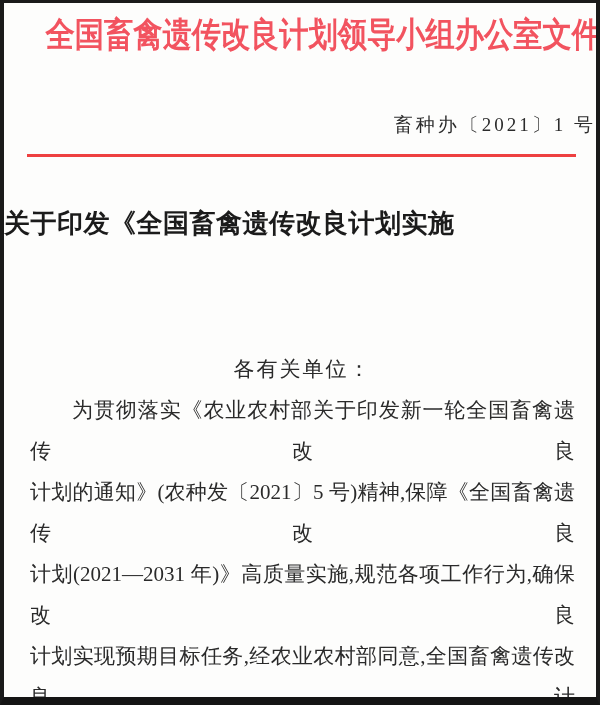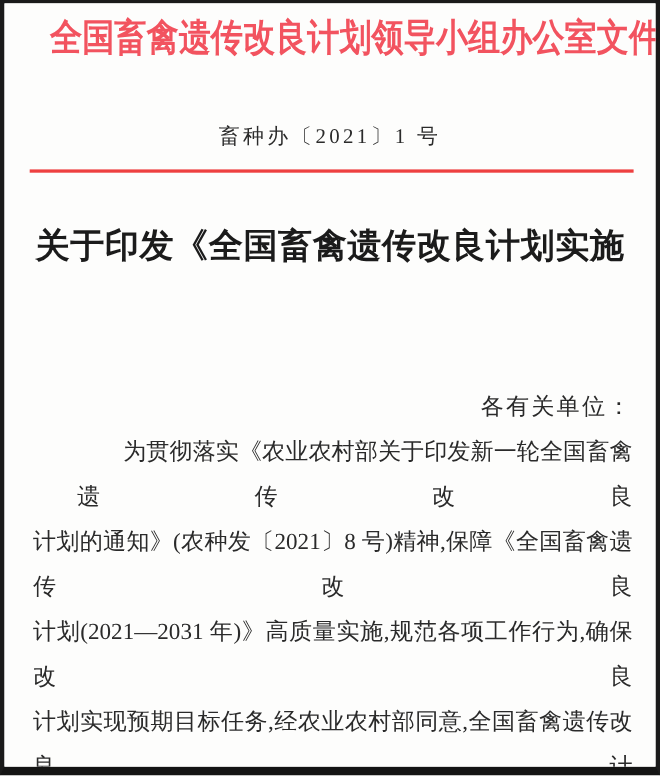--- a/index.html
+++ b/index.html
@@ -39,66 +39,65 @@
     transform: scaleX(0.86);
     transform-origin: 50% 50%;
     white-space: nowrap;
     letter-spacing: 0px;
   }
   .doc-number {
     position: absolute;
     top: 109px;
     left: 0;
     right: 0;
-    text-align: center;
+    text-align: right;
     font-size: 19px;
     line-height: 26px;
     color: #2b2b2b;
     letter-spacing: 3px;
   }
   .red-line {
     position: absolute;
     top: 151px;
     left: 23px;
     right: 20px;
     height: 3px;
     background: #ee4040;
   }
   .doc-title {
     position: absolute;
     top: 197px;
     left: 0;
     right: 0;
-    text-align: center;
+    text-align: left;
     font-weight: bold;
-    font-size: 31px;
+    font-size: 26px;
     line-height: 47px;
     color: #1b1b1b;
     letter-spacing: 0.5px;
   }
   .body-text {
     position: absolute;
     top: 346px;
     left: 26px;
     right: 21px;
     font-size: 21px;
     line-height: 41px;
     color: #2a2a2a;
   }
   .salutation {
-    text-align: right;
+    text-align: center;
     letter-spacing: 2px;
   }
   .body-line {
     text-align: justify;
     text-align-last: justify;
   }
   .body-line.indent {
     text-indent: 2em;
-    margin-left: 40px;
   }
 </style>
 </head>
 <body>
 
 <div class="scan-frame">
   <div class="page">
 
     <div class="org-header">全国畜禽遗传改良计划领导小组办公室文件</div>
 
@@ -106,20 +105,20 @@
 
     <div class="red-line"></div>
 
     <div class="doc-title">
       <div>关于印发《全国畜禽遗传改良计划实施</div>
     </div>
 
     <div class="body-text">
       <div class="salutation">各有关单位：</div>
       <div class="body-line indent">为贯彻落实《农业农村部关于印发新一轮全国畜禽遗传改良</div>
-      <div class="body-line">计划的通知》(农种发〔2021〕8 号)精神,保障《全国畜禽遗传改良</div>
+      <div class="body-line">计划的通知》(农种发〔2021〕5 号)精神,保障《全国畜禽遗传改良</div>
       <div class="body-line">计划(2021—2031 年)》高质量实施,规范各项工作行为,确保改良</div>
       <div class="body-line">计划实现预期目标任务,经农业农村部同意,全国畜禽遗传改良计</div>
 
     </div>
 
   </div>
 </div>
 
 </body></html>

